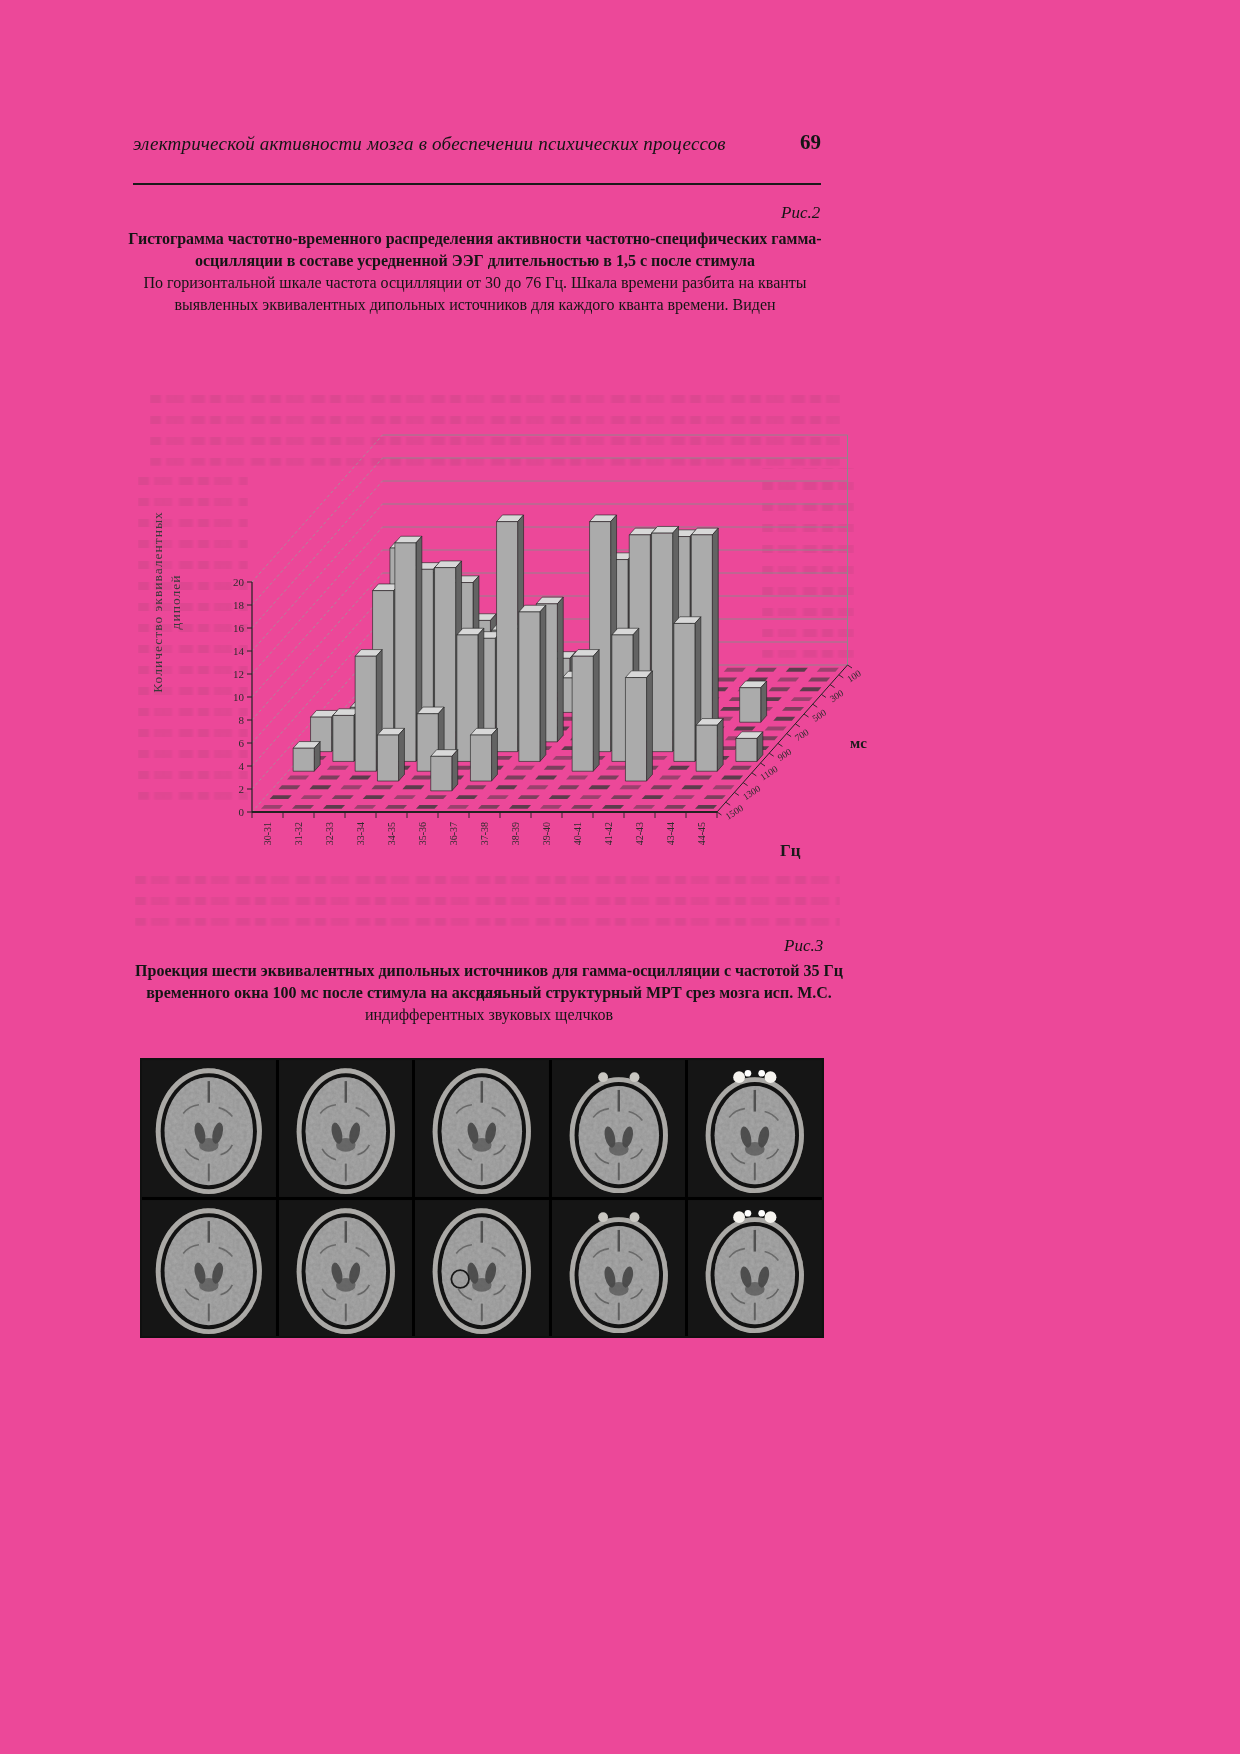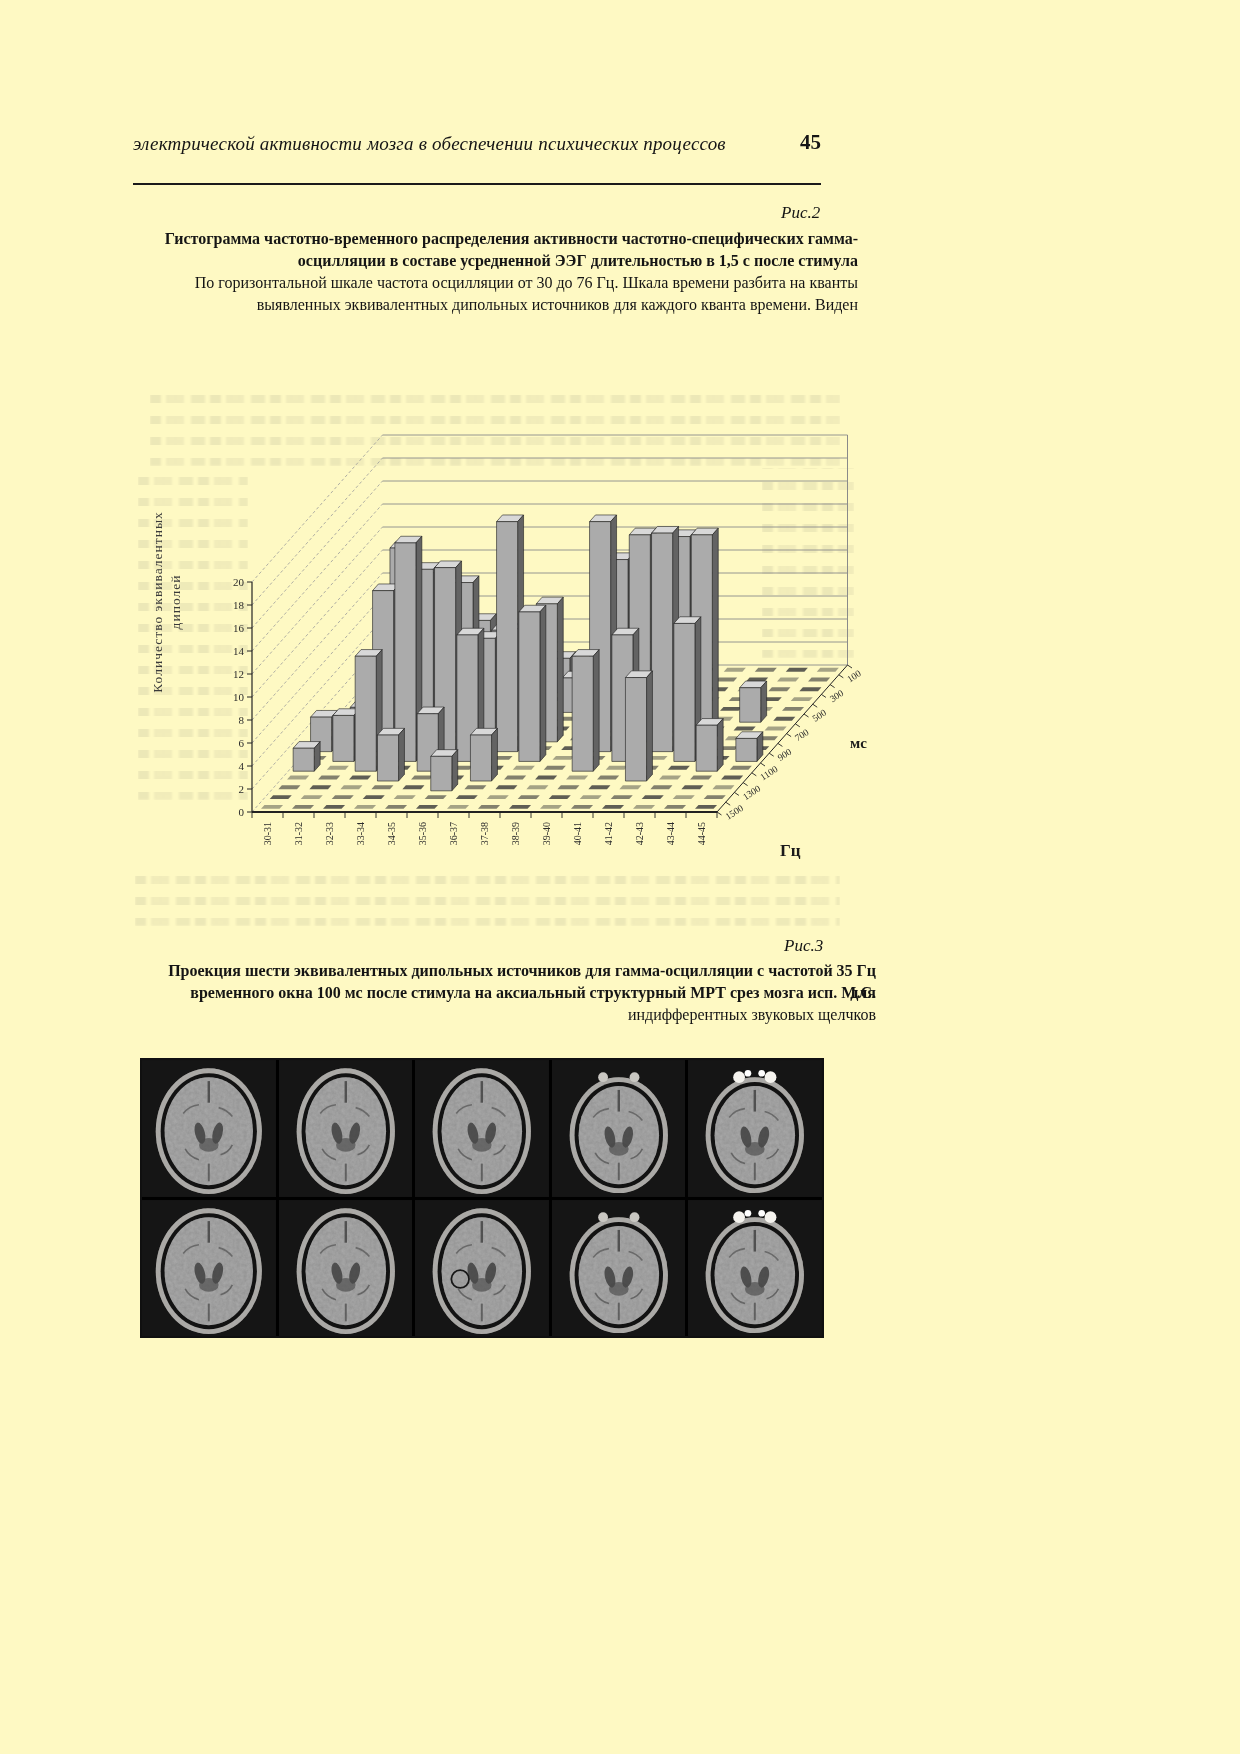--- a/index.html
+++ b/index.html
@@ -1,25 +1,25 @@
 <!DOCTYPE html>
 <html><head>
 <meta charset="utf-8">
 <style>
   html,body{margin:0;padding:0;background:#d9d9d9;}
-  .page{position:relative;width:1240px;height:1754px;background:#fef9c3;
+  .page{position:relative;width:1240px;height:1754px;background:#ec4899;
         font-family:"Liberation Serif",serif;color:#151515;overflow:hidden;margin:0 auto;}
   .abs{position:absolute;}
   .header-title{left:133px;top:133px;font-style:italic;font-size:19px;letter-spacing:.2px;}
   .page-number{left:800px;top:130px;font-weight:bold;font-size:21px;}
   .rule{left:133px;top:183px;width:688px;height:0;border-top:2px solid #1a1a1a;}
   .fig-label{font-style:italic;font-size:17px;}
   .fig2-label{left:781px;top:203px;}
   .fig3-label{left:784px;top:936px;}
-  .capblock{text-align:right;font-size:16px;line-height:22px;margin-left:26px;}
+  .capblock{text-align:center;font-size:16px;line-height:22px;}
   .cap2{left:118px;top:228px;width:714px;}
   .cap3{left:128px;top:960px;width:722px;}
   .capline{height:22px;}
   .bold{font-weight:bold;}
   .chart-wrap{left:120px;top:372px;width:760px;height:500px;}
   svg{font-family:"Liberation Serif",serif;}
   .mri{left:140px;top:1058px;width:680px;height:276px;display:grid;
        grid-template-columns:repeat(5,1fr);grid-template-rows:repeat(2,1fr);
        gap:3px;background:#000;border:2px solid #101010;}
   .mri-cell{background:#151515;overflow:hidden;}
@@ -47,21 +47,21 @@
           <feMergeNode in="SourceGraphic"></feMergeNode>
           <feMergeNode in="gc"></feMergeNode>
         </feMerge>
     </filter>
   </defs>
 </svg>
 
 <div class="page">
 
   <div class="abs header-title">электрической активности мозга в обеспечении психических процессов</div>
-  <div class="abs page-number">45</div>
+  <div class="abs page-number">69</div>
   <div class="abs rule"></div>
 
   <div class="abs fig-label fig2-label">Рис.2</div>
 
   <div class="abs capblock cap2">
     <div class="capline bold">Гистограмма частотно-временного распределения активности частотно-специфических гамма-</div>
     <div class="capline bold">осцилляции в составе усредненной ЭЭГ длительностью в 1,5 с после стимула</div>
     <div class="capline">По горизонтальной шкале частота осцилляции от 30 до 76 Гц. Шкала времени разбита на кванты</div>
     <div class="capline">выявленных эквивалентных дипольных источников для каждого кванта времени. Виден</div>
   </div>

